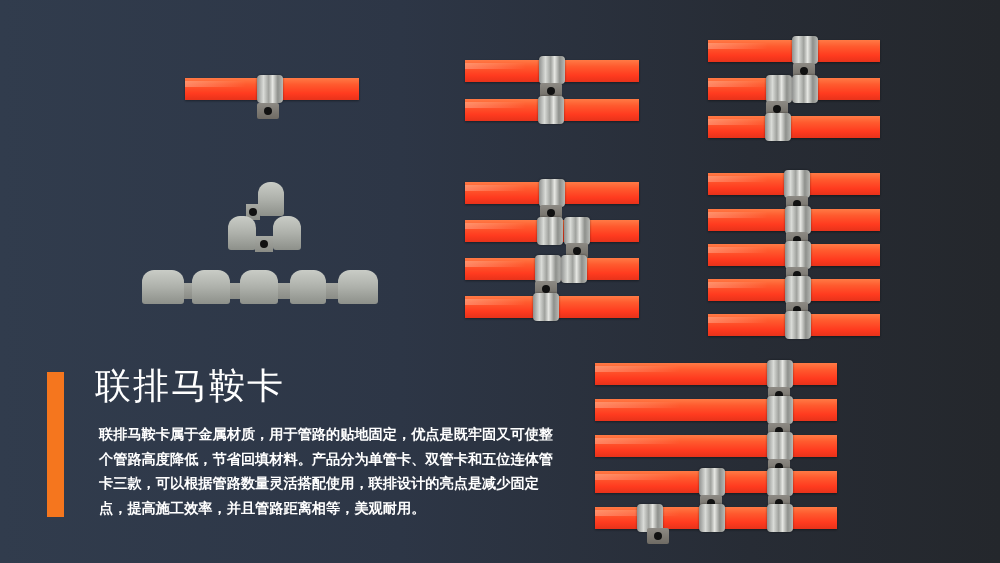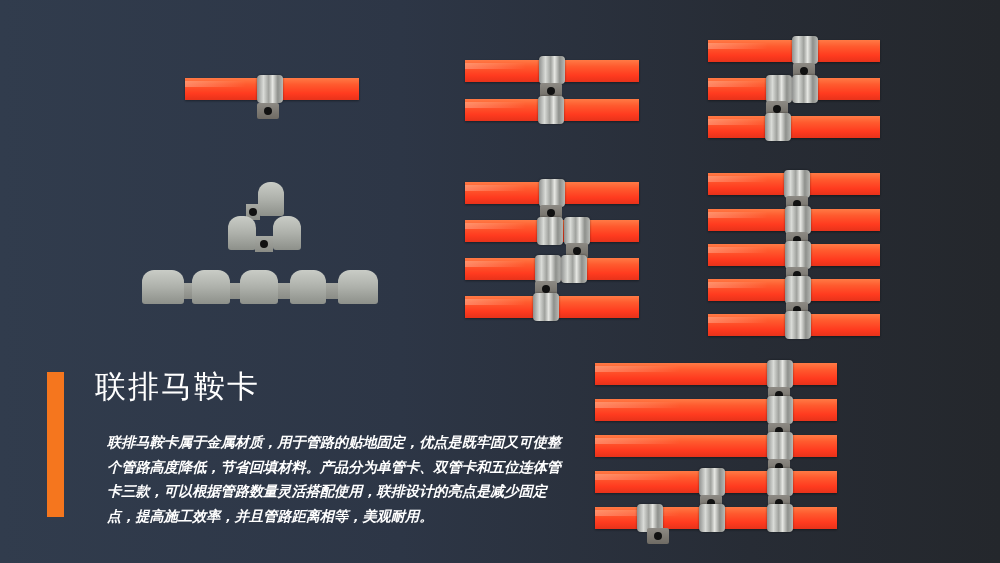--- a/index.html
+++ b/index.html
@@ -44,21 +44,21 @@
   .flat::after {
     content:""; position:absolute; left:50%; top:4px; margin-left:-4px;
     width:8px; height:8px; border-radius:50%; background:#111;
   }
   .accent-bar {
     position:absolute; left:47px; top:372px; width:17px; height:145px;
     background:#f5761e;
   }
   .title {
     position:absolute; left:95px; top:366px;
-    color:#ffffff; font-size:31px; letter-spacing:2px; font-weight:normal;
+    color:#ffffff; font-size:36px; letter-spacing:2px; font-weight:normal;
     line-height:40px;
   }
   .desc {
     position:absolute; left:91px; top:414px; width:462px;
     color:#ffffff; font-size:14.2px; line-height:24.5px; font-weight:bold;
   }
 </style>
 </head>
 <body>
 
@@ -155,13 +155,13 @@
   <div class="tab" style="left:173px;top:135px;"></div>
   <div class="pipe" style="left:0;top:147px;width:242px;"></div>
   <div class="band" style="left:42px;top:144px;"></div>
   <div class="band" style="left:104px;top:144px;"></div>
   <div class="band" style="left:172px;top:144px;"></div>
   <div class="tab" style="left:52px;top:168px;"></div>
 </div>
 
 <div class="accent-bar"></div>
 <h1 class="title" style="margin:0;">联排马鞍卡</h1>
-<p class="desc" style="margin:16px;font-style:italic;">联排马鞍卡属于金属材质，用于管路的贴地固定，优点是既牢固又可使整个管路高度降低，节省回填材料。产品分为单管卡、双管卡和五位连体管卡三款，可以根据管路数量灵活搭配使用，联排设计的亮点是减少固定点，提高施工效率，并且管路距离相等，美观耐用。</p>
+<p class="desc" style="margin:8px;">联排马鞍卡属于金属材质，用于管路的贴地固定，优点是既牢固又可使整个管路高度降低，节省回填材料。产品分为单管卡、双管卡和五位连体管卡三款，可以根据管路数量灵活搭配使用，联排设计的亮点是减少固定点，提高施工效率，并且管路距离相等，美观耐用。</p>
 
 </body></html>

